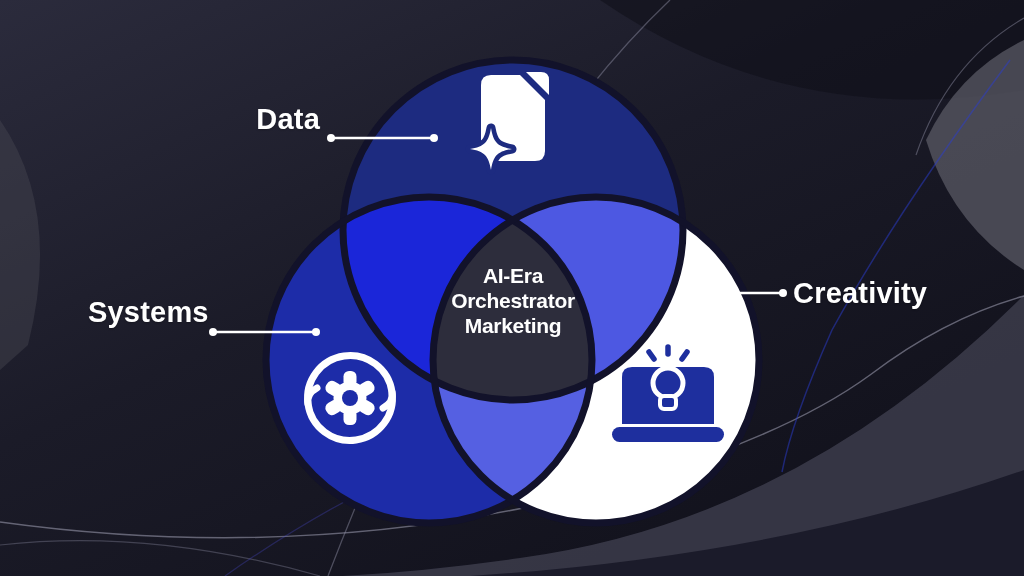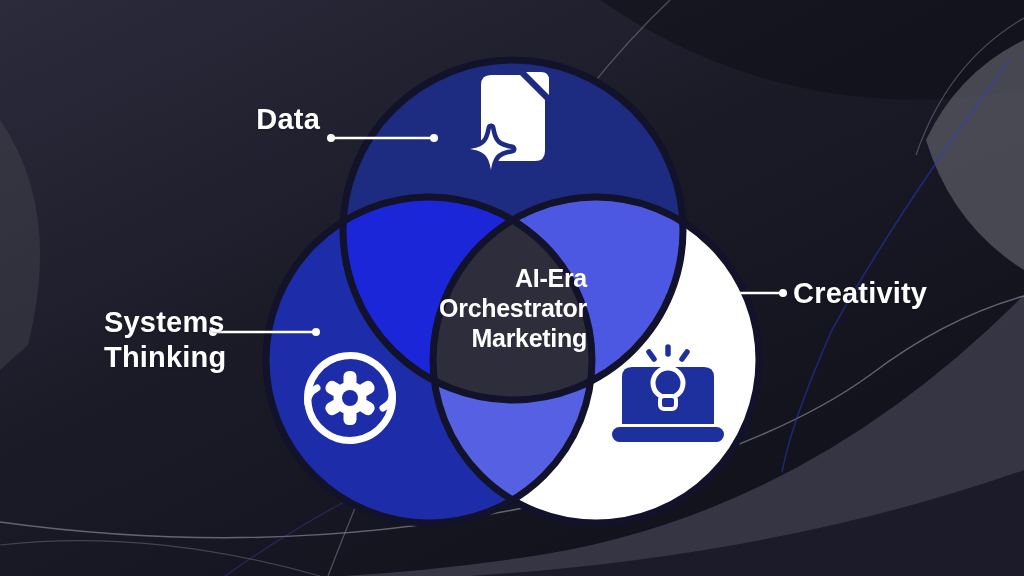--- a/index.html
+++ b/index.html
@@ -21,24 +21,24 @@
     white-space:nowrap;
     text-shadow:0 1px 2px rgba(0,0,0,.25);
   }
   .label.right-align{text-align:right;}
   .center-label{
     position:absolute;
     left:513px;top:263px;
     transform:translateX(-50%);
     color:#ffffff;
     font-weight:bold;
-    font-size:25px;
+    font-size:21px;
     line-height:1.2;
     letter-spacing:-0.3px;
-    text-align:right;
+    text-align:center;
     white-space:nowrap;
   }
 </style>
 </head>
 <body>
 
 <div id="stage">
 
   <svg width="1024" height="576" viewBox="0 0 1024 576">
     <defs>
@@ -144,23 +144,22 @@
         <line x1="737" y1="293" x2="783" y2="293" stroke-width="2.5"></line>
         <circle cx="783" cy="293" r="4" stroke="none"></circle>
       </g>
     </g>
   </svg>
 
   <div class="label right-align" style="right:704px;top:102px;">
     <div>Data</div>
   </div>
 
-  <div class="label" style="left:104px;top:295px;margin-top:10px;">
+  <div class="label" style="left:88px;top:295px;">
     <div>Systems</div>
-    <div>Thinking</div>
   </div>
 
   <div class="label" style="left:793px;top:276px;">
     <div>Creativity</div>
   </div>
 
   <div class="center-label">
     <div>AI-Era</div>
     <div>Orchestrator</div>
     <div>Marketing</div>

